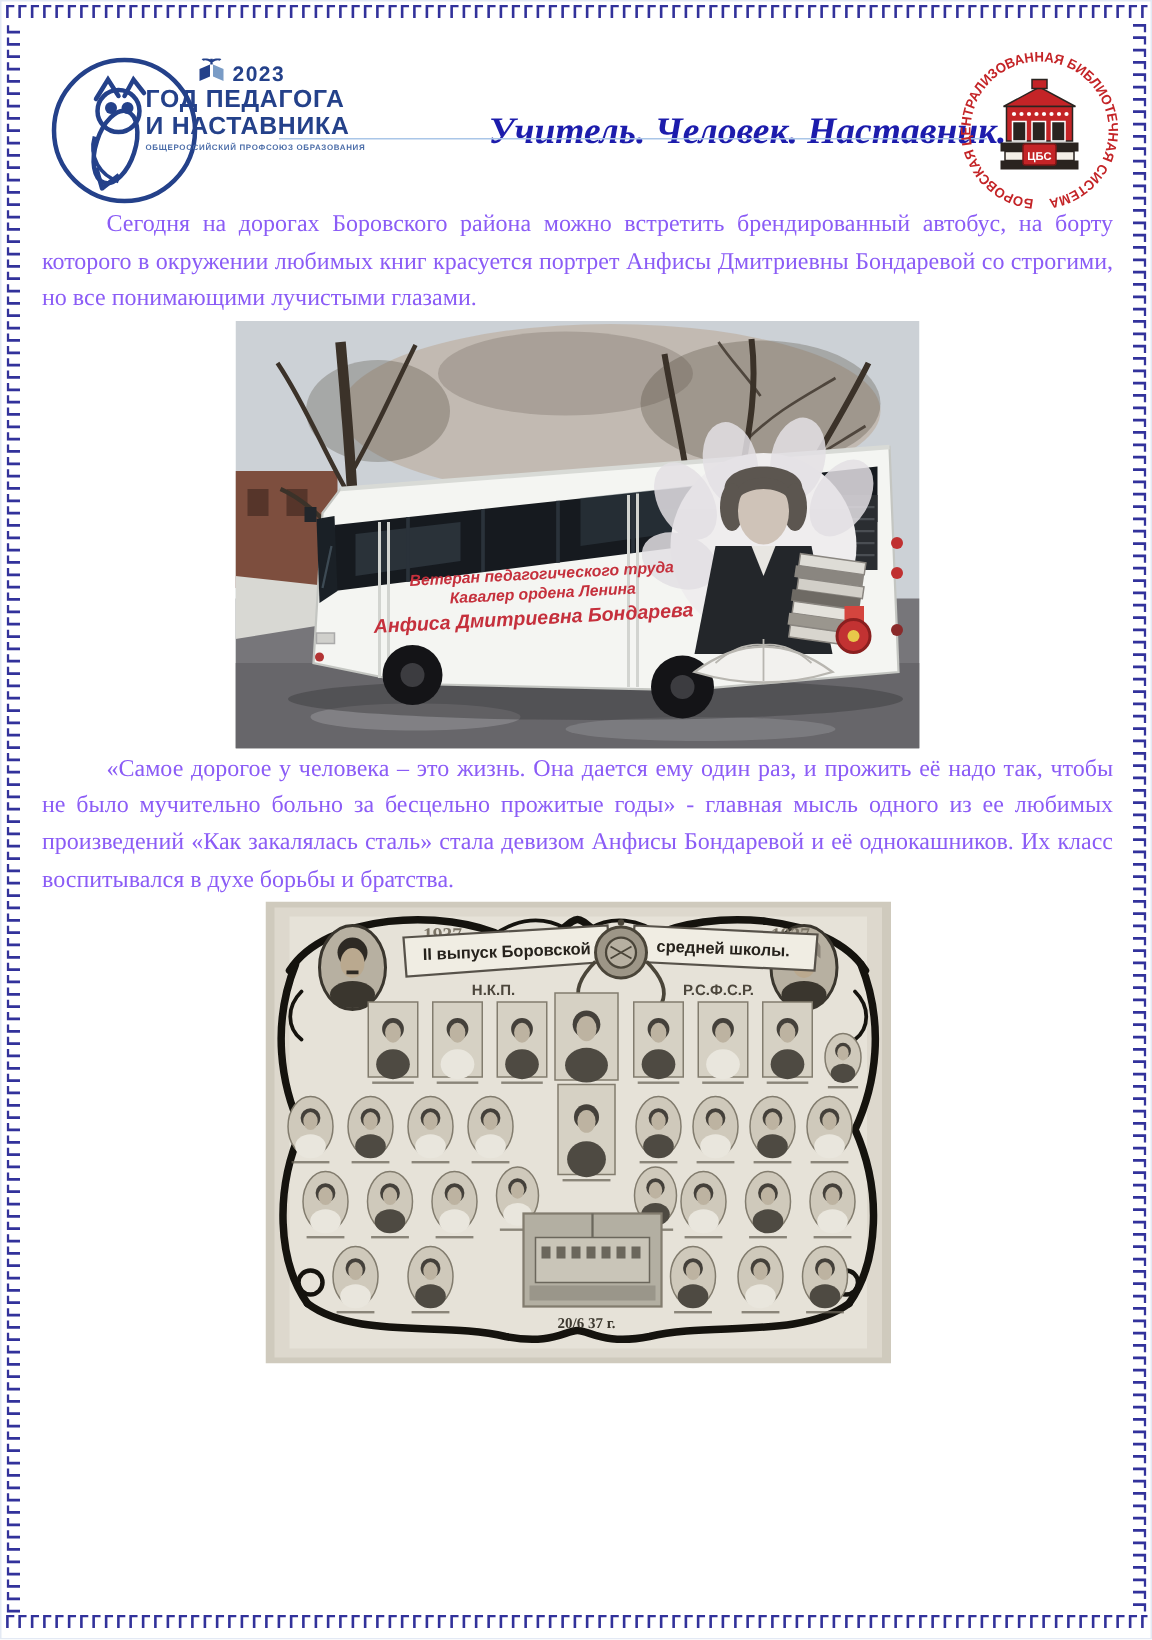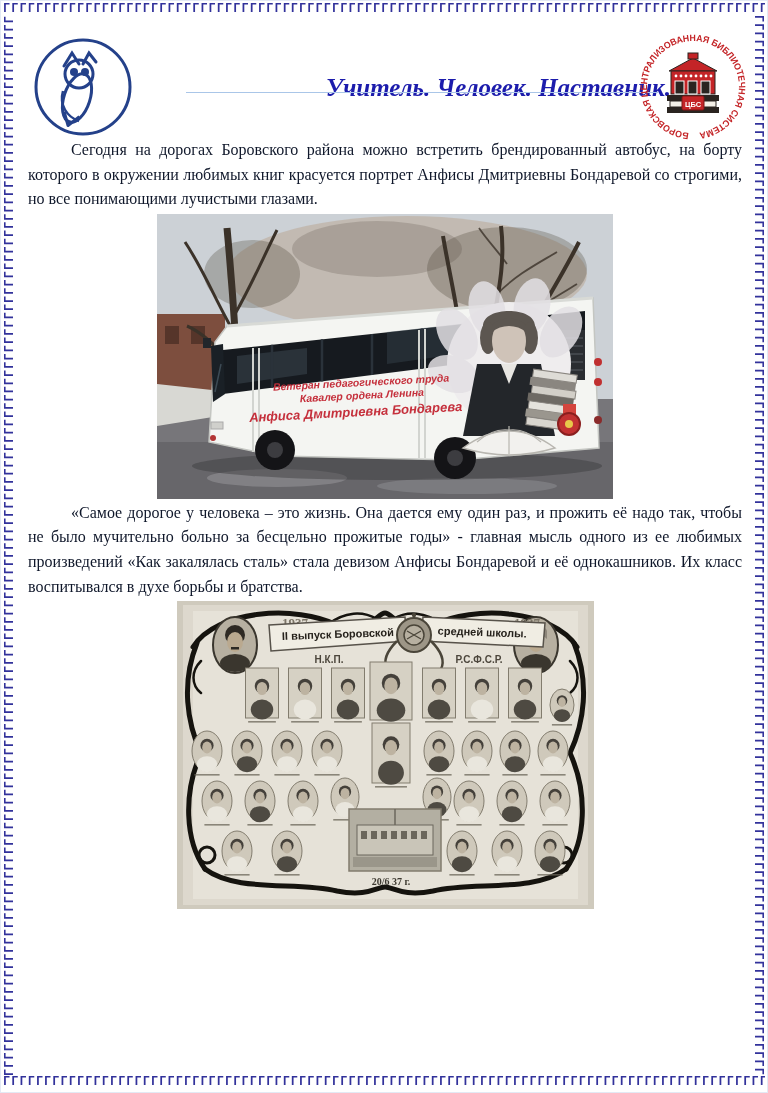--- a/index.html
+++ b/index.html
@@ -30,21 +30,21 @@
   .main-title{position:absolute;top:47px;left:150px;width:520px;text-align:right;
         font-style:italic;font-weight:bold;font-size:25px;color:#1c1cac;margin-top:26px;}
   .title-rule{position:absolute;top:91px;left:185px;width:472px;height:1px;background:#aac6e8;}
   .right-logo{position:absolute;top:31px;left:637px;width:110px;height:110px;}
 
   .heading{position:absolute;top:98px;left:0;width:768px;text-align:center;
         font-weight:bold;font-size:19.5px;color:#101010;}
 
   
   .article{position:absolute;top:137px;left:27px;width:714px;font-size:16px;
-        line-height:24.6px;text-align:justify;color:#0f172a;}
+        line-height:24.6px;text-align:justify;color:#8b5cf6;}
   .article p{margin:0;text-indent:43px;}
   figure{margin:2px auto;padding:0;display:block;}
   .bus-figure{width:456px;height:285px;}
   .class-figure{width:417px;height:308px;margin-top:2px;}
   svg{display:block;}
 </style>
 </head>
 <body>
 
 <div class="page">
@@ -60,20 +60,33 @@
       <path d="M33,31 L41,18 L48,29 M52,29 L58,18 L65,27" fill="none" stroke="#24418a" stroke-width="3" stroke-linecap="round"></path>
       <circle cx="48" cy="39" r="14" fill="none" stroke="#24418a" stroke-width="3"></circle>
       <circle cx="43" cy="37" r="4" fill="#24418a"></circle>
       <circle cx="54" cy="37" r="4" fill="#24418a"></circle>
       <g transform="rotate(18 46 63)">
         <ellipse cx="46" cy="63" rx="13" ry="25" fill="none" stroke="#24418a" stroke-width="3"></ellipse>
         <path d="M38,80 L46,92 L54,80" fill="none" stroke="#24418a" stroke-width="3" stroke-linejoin="round"></path>
       </g>
       <path d="M32,56 C28,70 36,82 48,86" fill="none" stroke="#24418a" stroke-width="2.5"></path>
     </svg>
+    <div class="ltext">
+      <div class="l1">
+        <svg width="20" height="18" viewBox="0 0 20 18">
+          <path d="M2,15 L9,12 L9,4 L2,7 Z" fill="#24418a"></path>
+          <path d="M18,15 L11,12 L11,4 L18,7 Z" fill="#7a9cc6"></path>
+          <path d="M10,4 L10,0 M10,2 C7,0 5,0 4,1 M10,2 C13,0 15,0 16,1" stroke="#24418a" stroke-width="1.6" fill="none"></path>
+        </svg>
+        <span>2023</span>
+      </div>
+      <div class="l2">ГОД ПЕДАГОГА</div>
+      <div class="l3">И НАСТАВНИКА</div>
+      <div class="l4">ОБЩЕРОССИЙСКИЙ ПРОФСОЮЗ ОБРАЗОВАНИЯ</div>
+    </div>
   </div>
 
   <div class="main-title">Учитель. Человек. Наставник.</div>
   <div class="title-rule"></div>
 
   <div class="right-logo">
     <svg width="110" height="110" viewBox="0 0 110 110">
       <defs></defs>
       <path id="ringPath" d="M55,101 a46,46 0 1 1 0.01,0" fill="none"></path>
       <text font-family="Liberation Sans, sans-serif" font-size="9.2" font-weight="bold" fill="#c42427">

